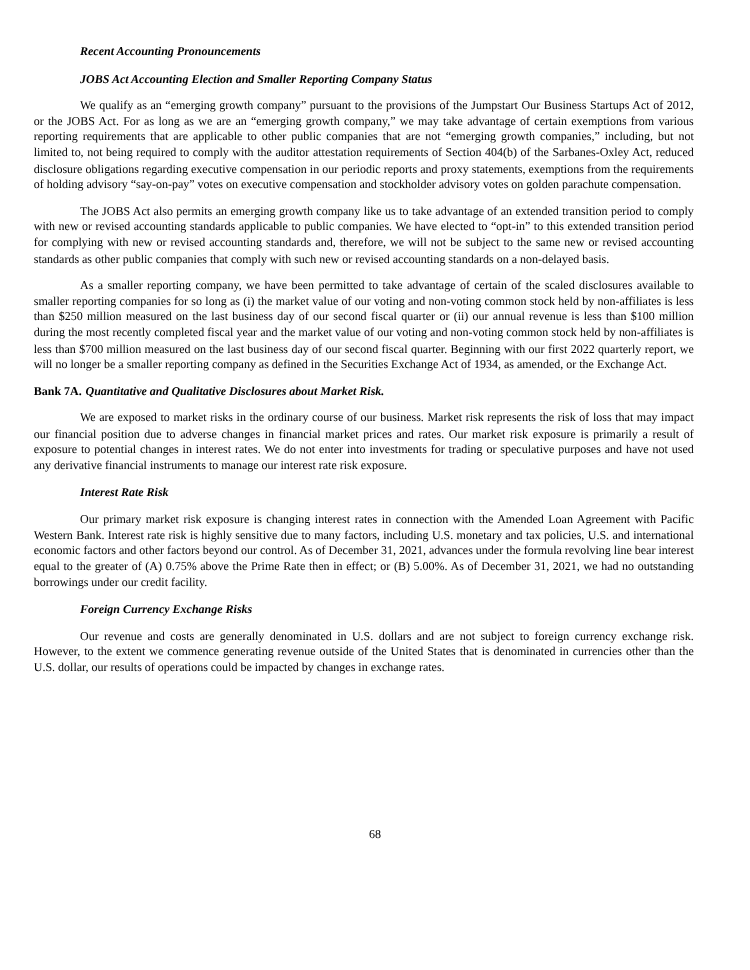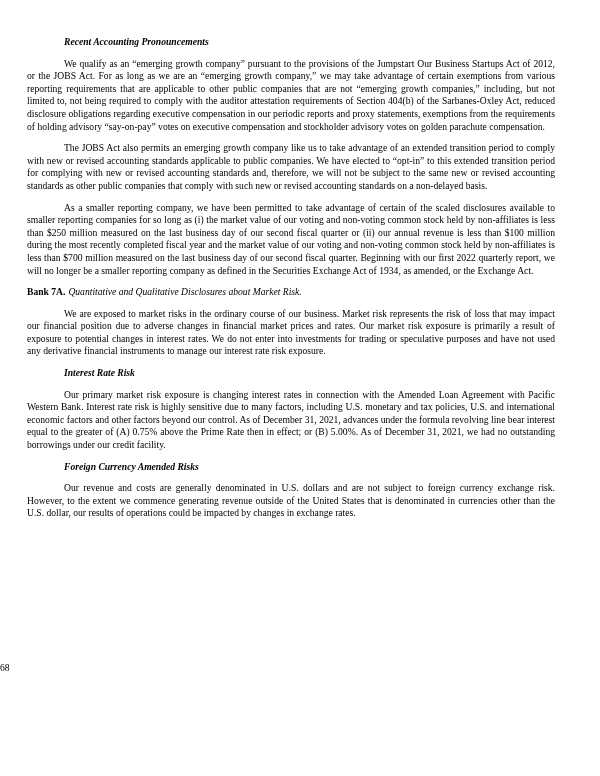--- a/index.html
+++ b/index.html
@@ -31,57 +31,59 @@
     font-size: 9.6px;
     line-height: 12.6px;
     font-weight: bold;
     font-style: italic;
     margin-top: 9px;
   }
   .heading.indented { margin-left: 37px; }
   .heading.first { margin-top: 0; }
   .heading.item-heading { font-style: normal; margin-left: 0; }
   .item-heading .item-label { font-style: normal; font-weight: bold; margin-right: 3px; }
-  .item-heading .item-title { font-style: italic; font-weight: normal; }
+  .item-heading .item-title { font-style: italic; font-weight: bold; }
   .footer {
     position: absolute;
     bottom: 13px;
     left: 0;
     width: 100%;
+    text-align: center;
     font-size: 9.6px;
     line-height: 12.6px;
   }
 </style>
 </head>
 <body>
 
 <div class="page">
 
   <h3 class="heading indented first">Recent Accounting Pronouncements</h3>
 
 
+  <h3 class="heading indented">JOBS Act Accounting Election and Smaller Reporting Company Status</h3>
 
   <p class="para">We qualify as an “emerging growth company” pursuant to the provisions of the Jumpstart Our Business Startups Act of 2012, or the JOBS Act. For as long as we are an “emerging growth company,” we may take advantage of certain exemptions from various reporting requirements that are applicable to other public companies that are not “emerging growth companies,” including, but not limited to, not being required to comply with the auditor attestation requirements of Section 404(b) of the Sarbanes-Oxley Act, reduced disclosure obligations regarding executive compensation in our periodic reports and proxy statements, exemptions from the requirements of holding advisory “say-on-pay” votes on executive compensation and stockholder advisory votes on golden parachute compensation.</p>
 
   <p class="para">The JOBS Act also permits an emerging growth company like us to take advantage of an extended transition period to comply with new or revised accounting standards applicable to public companies. We have elected to “opt-in” to this extended transition period for complying with new or revised accounting standards and, therefore, we will not be subject to the same new or revised accounting standards as other public companies that comply with such new or revised accounting standards on a non-delayed basis.</p>
 
   <p class="para">As a smaller reporting company, we have been permitted to take advantage of certain of the scaled disclosures available to smaller reporting companies for so long as (i) the market value of our voting and non-voting common stock held by non-affiliates is less than $250 million measured on the last business day of our second fiscal quarter or (ii) our annual revenue is less than $100 million during the most recently completed fiscal year and the market value of our voting and non-voting common stock held by non-affiliates is less than $700 million measured on the last business day of our second fiscal quarter. Beginning with our first 2022 quarterly report, we will no longer be a smaller reporting company as defined in the Securities Exchange Act of 1934, as amended, or the Exchange Act.</p>
 
   <h3 class="heading item-heading">
     <span class="item-label">Bank 7A.</span><span class="item-title">Quantitative and Qualitative Disclosures about Market Risk.</span>
   </h3>
 
   <p class="para">We are exposed to market risks in the ordinary course of our business. Market risk represents the risk of loss that may impact our financial position due to adverse changes in financial market prices and rates. Our market risk exposure is primarily a result of exposure to potential changes in interest rates. We do not enter into investments for trading or speculative purposes and have not used any derivative financial instruments to manage our interest rate risk exposure.</p>
 
   <h3 class="heading indented">Interest Rate Risk</h3>
 
   <p class="para">Our primary market risk exposure is changing interest rates in connection with the Amended Loan Agreement with Pacific Western Bank. Interest rate risk is highly sensitive due to many factors, including U.S. monetary and tax policies, U.S. and international economic factors and other factors beyond our control. As of December 31, 2021, advances under the formula revolving line bear interest equal to the greater of (A) 0.75% above the Prime Rate then in effect; or (B) 5.00%. As of December 31, 2021, we had no outstanding borrowings under our credit facility.</p>
 
 
-  <h3 class="heading indented">Foreign Currency Amended Risks</h3>
+  <h3 class="heading indented">Foreign Currency Exchange Risks</h3>
 
   <p class="para">Our revenue and costs are generally denominated in U.S. dollars and are not subject to foreign currency exchange risk. However, to the extent we commence generating revenue outside of the United States that is denominated in currencies other than the U.S. dollar, our results of operations could be impacted by changes in exchange rates.</p>
 
   <div class="footer">
     <span>68</span>
   </div>
 
 </div>
 
 </body></html>

